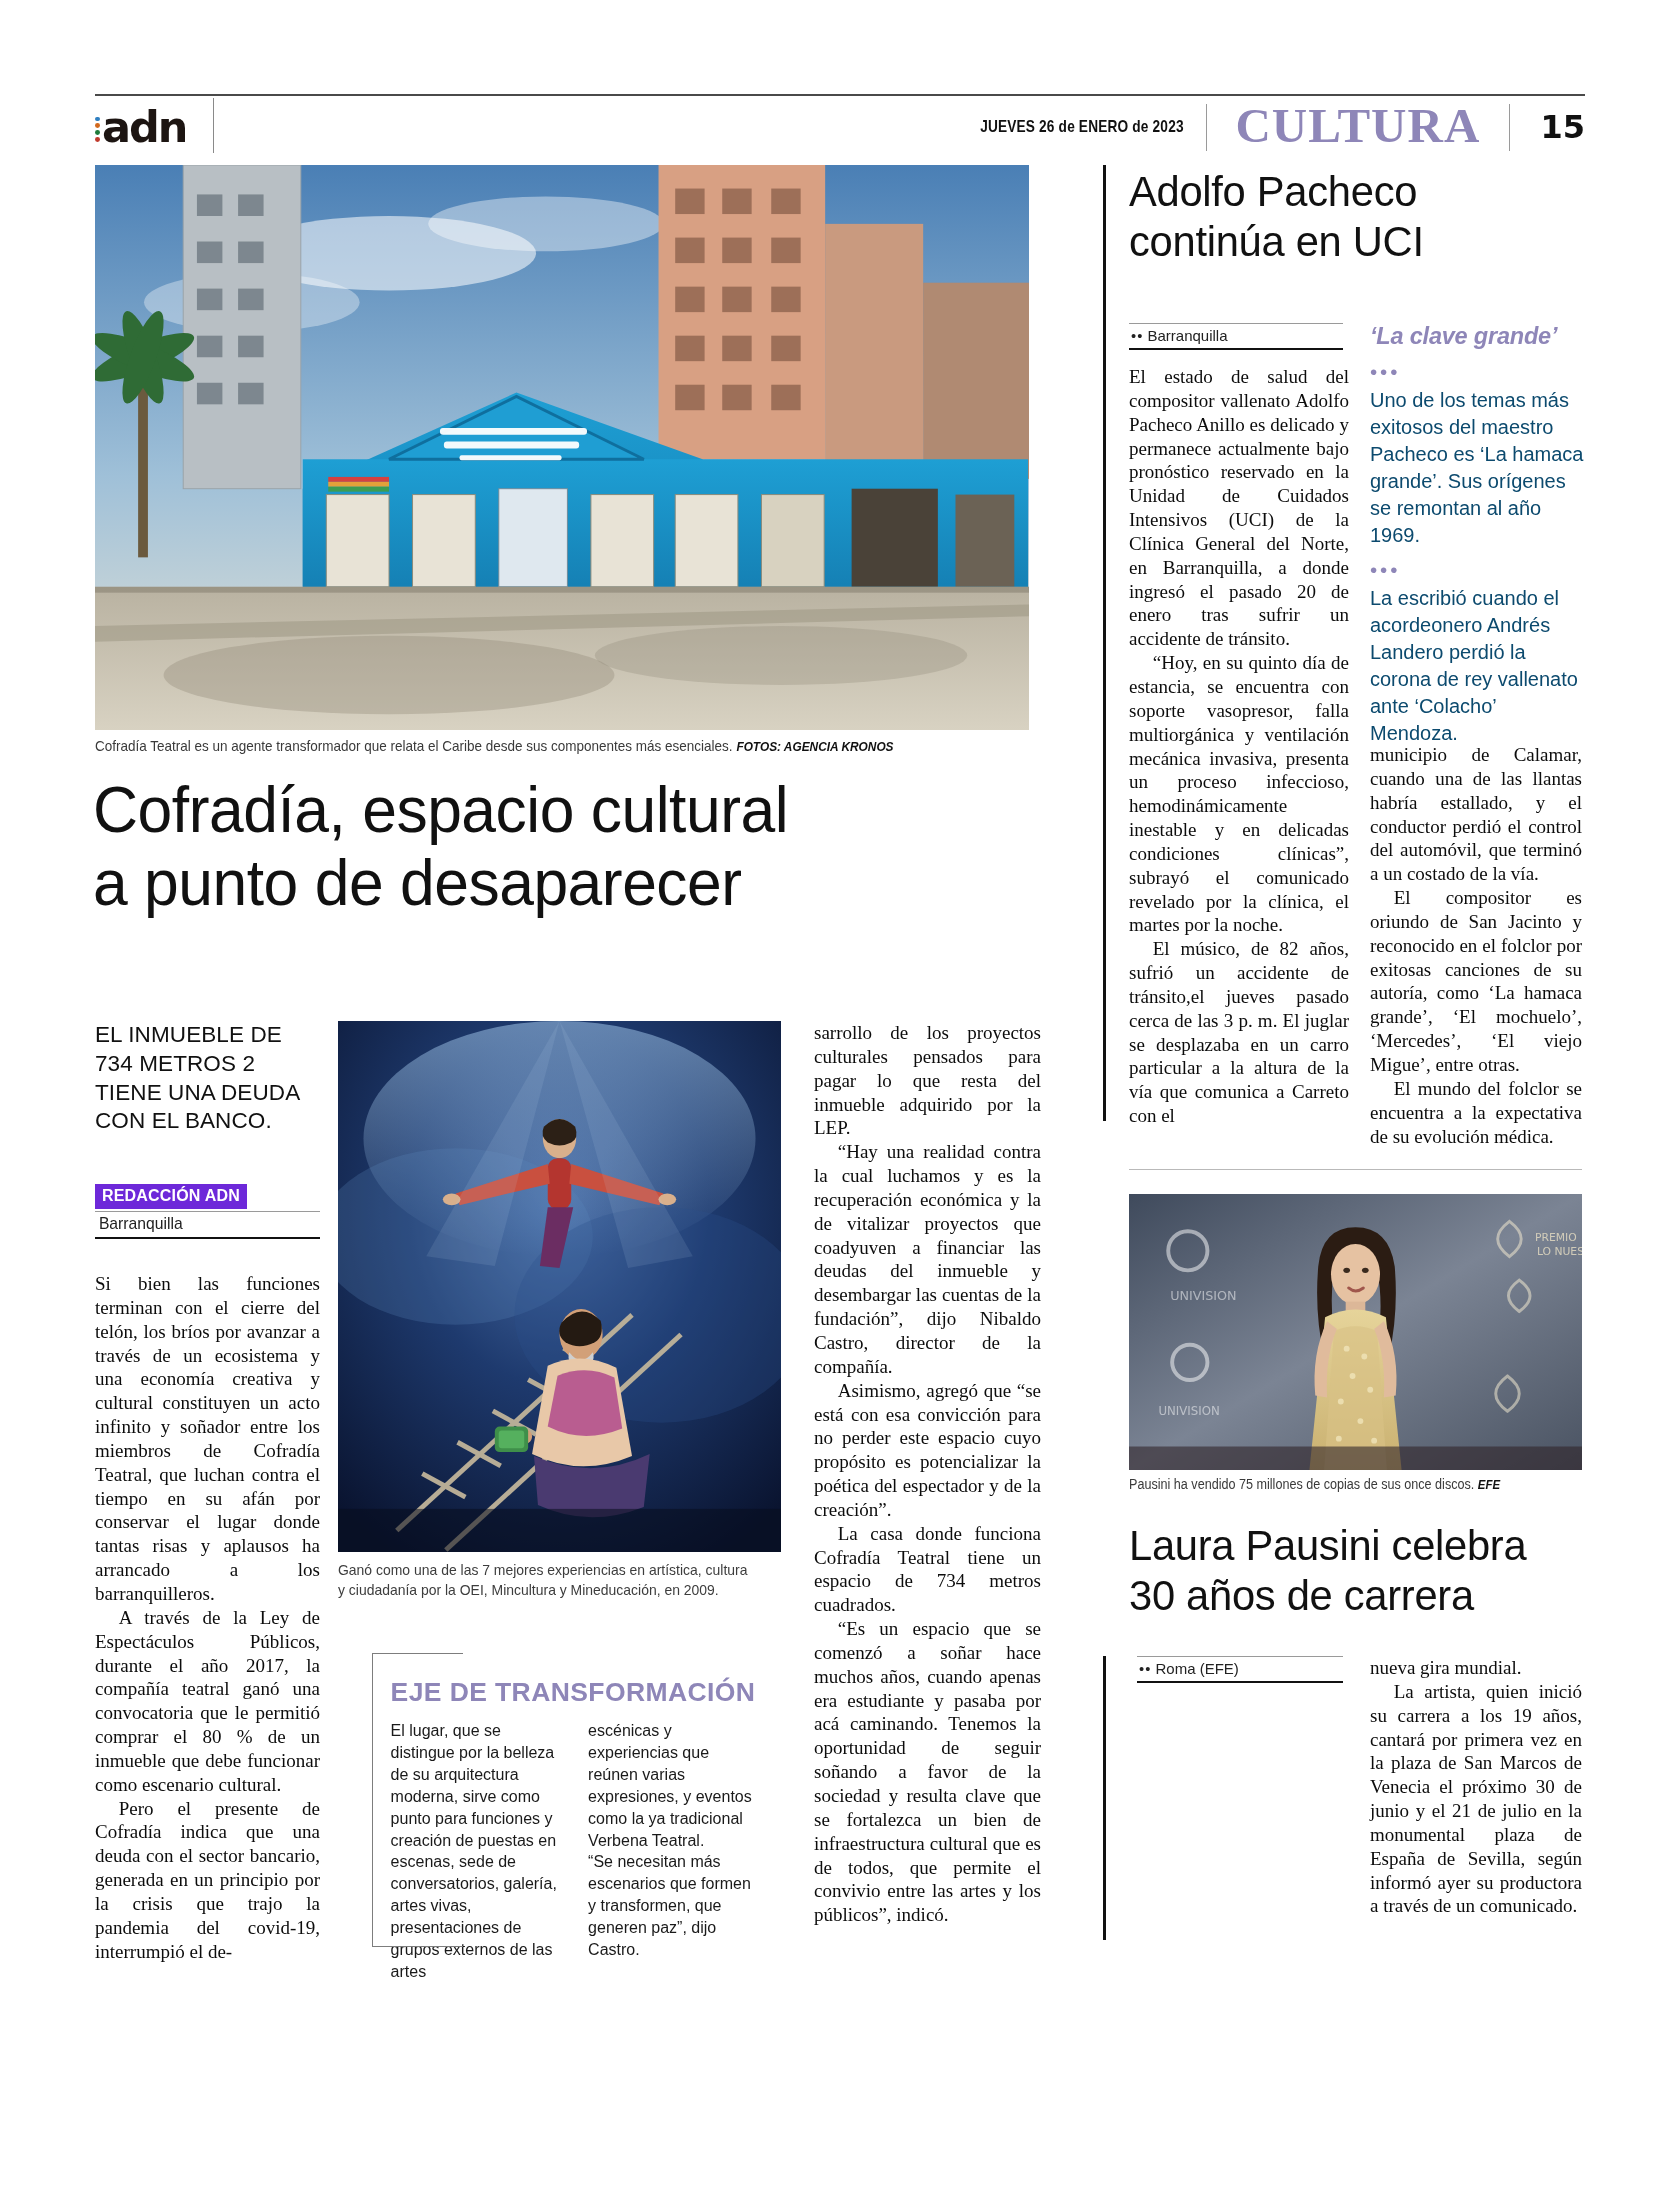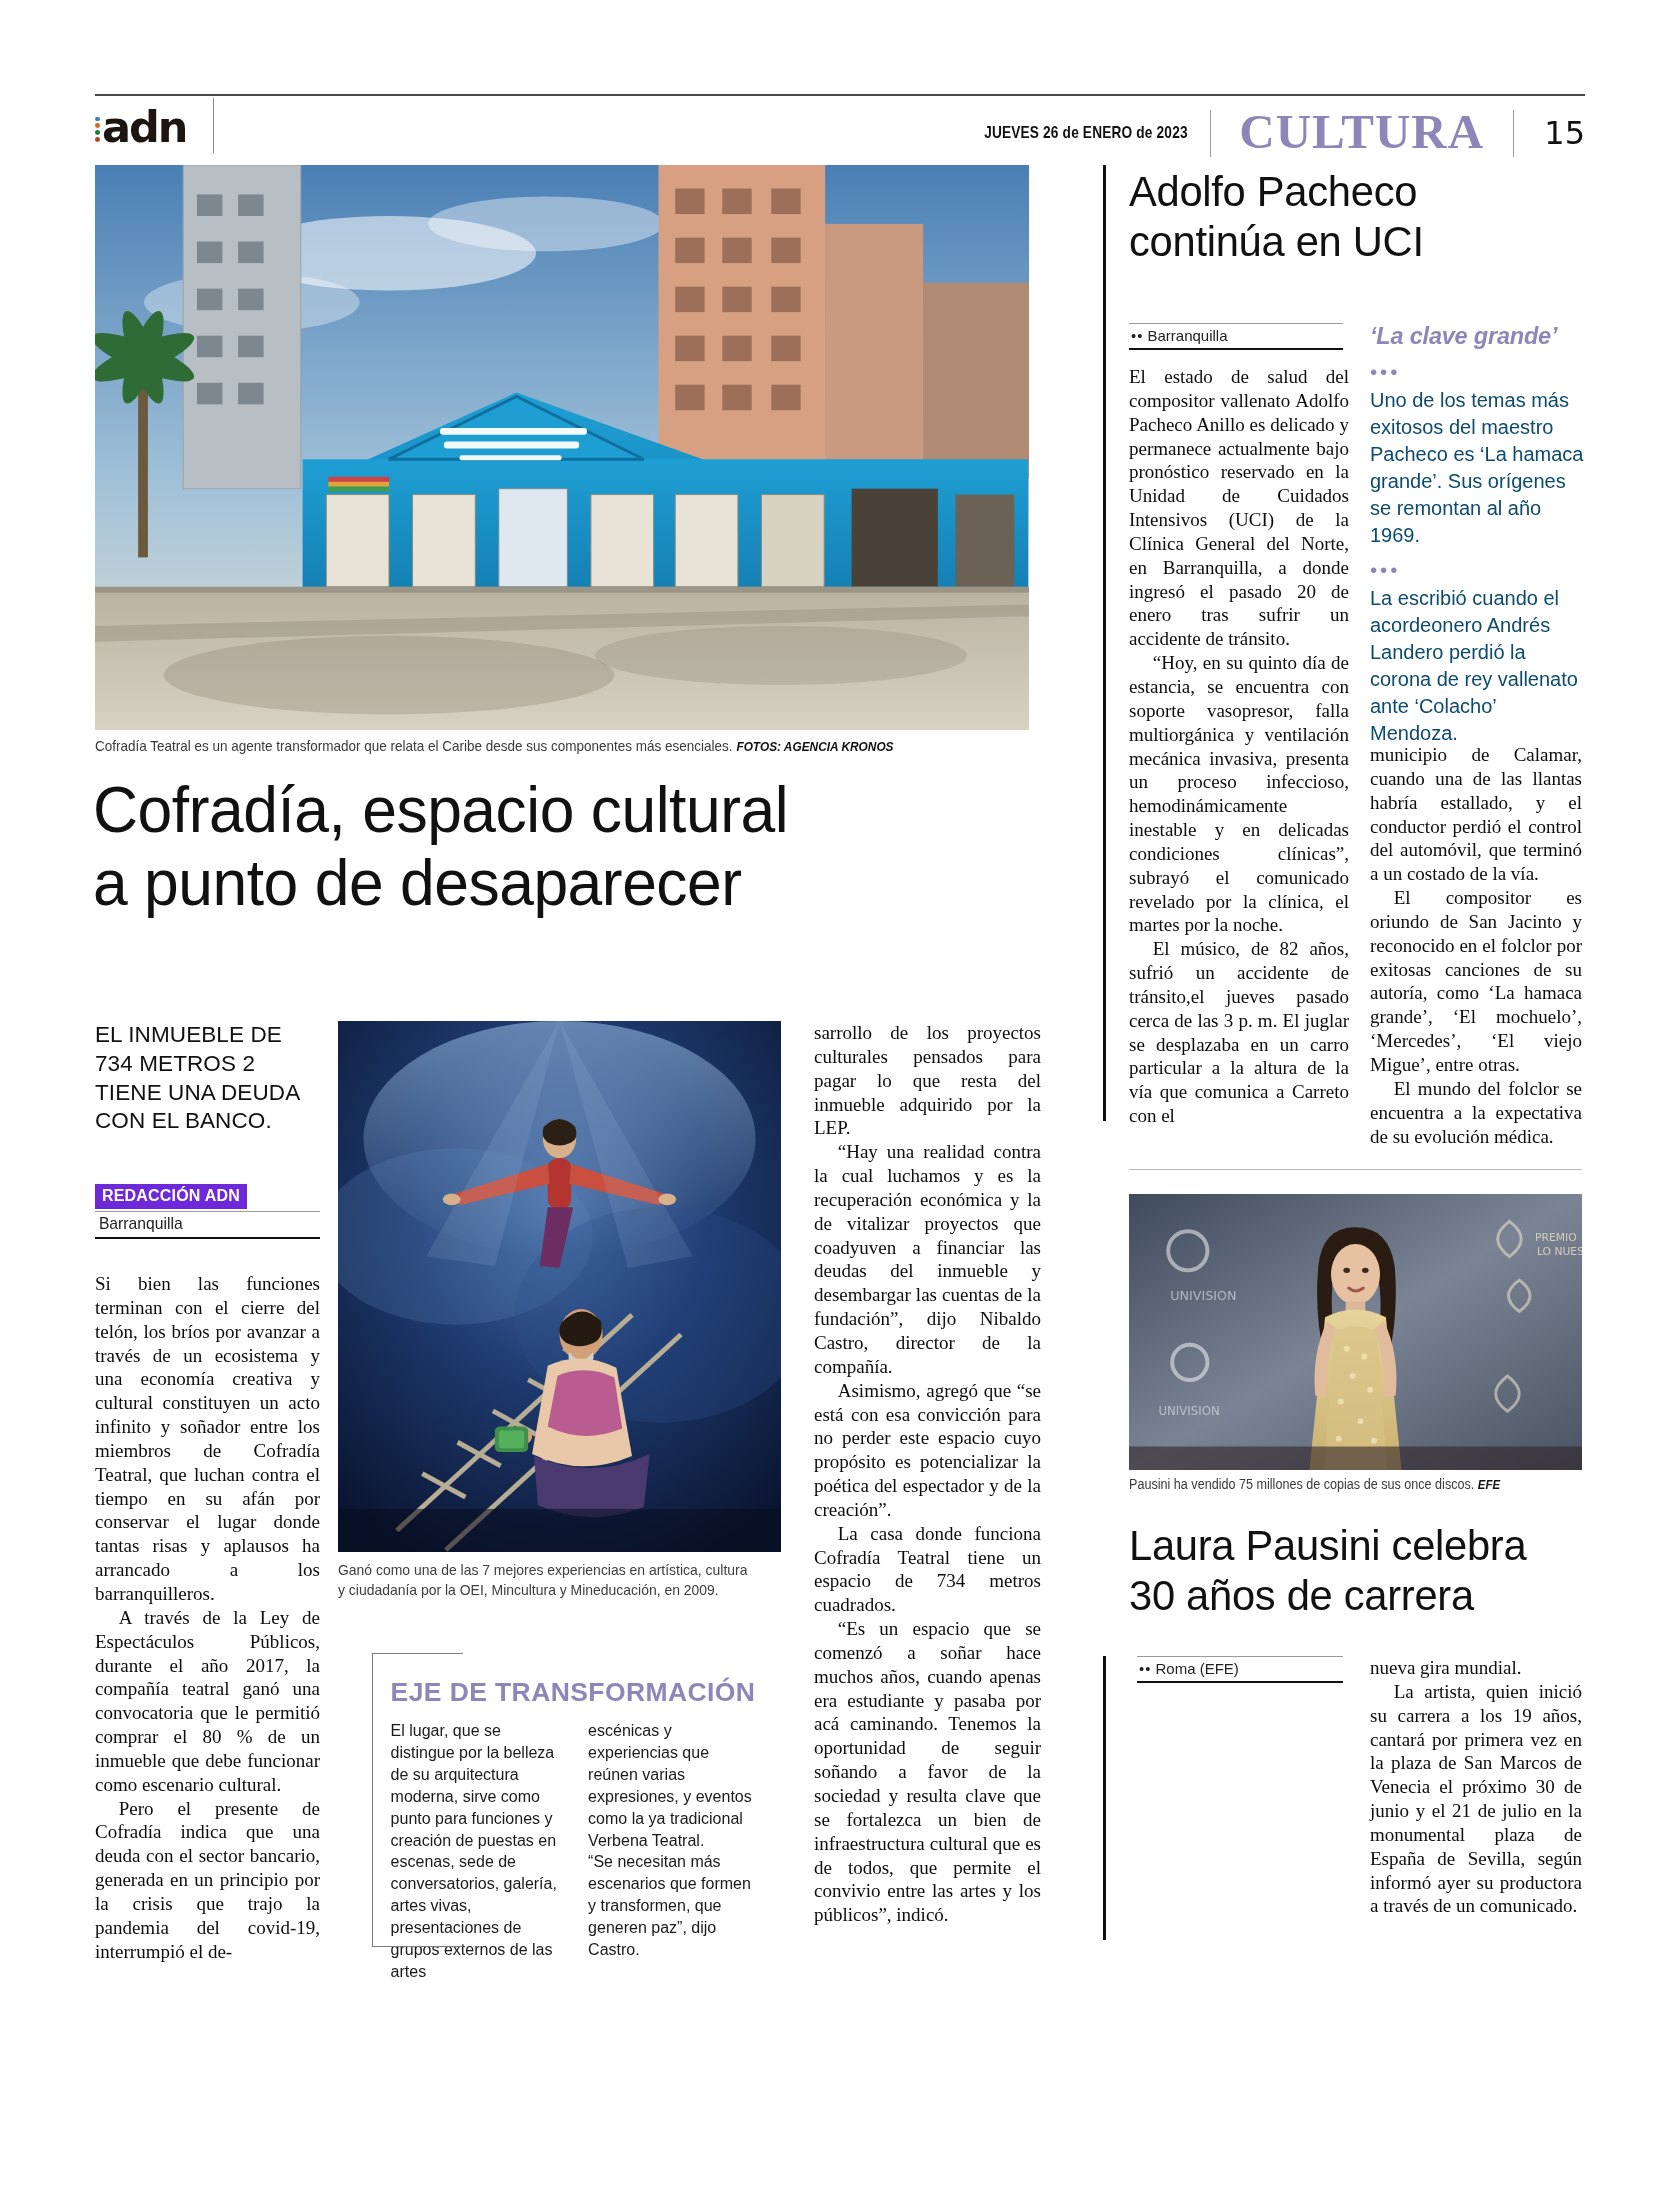--- a/index.html
+++ b/index.html
@@ -28,37 +28,37 @@
   .logo-dots i{display:block;width:4.9px;height:4.9px;border-radius:50%;}
   .logo-text{
     font-family:"DejaVu Sans", sans-serif;
     font-weight:bold;font-size:43px;letter-spacing:-2px;color:#1d1512;
     line-height:1;
   }
   .masthead-divider{
     position:absolute;left:118px;top:2px;width:1px;height:55px;background:#8a8a8a;
   }
   .masthead-right{
-    position:absolute;right:0;top:3.9px;height:55px;display:flex;align-items:center;gap:11px;margin-top:6px;
+    position:absolute;right:0;top:3.9px;height:55px;display:flex;align-items:center;gap:11px;
   }
   .issue-date{
     font-family:"Liberation Sans", sans-serif;
     font-size:16.7px;font-weight:600;letter-spacing:0.2px;
     transform:scaleX(.82);transform-origin:right center;
     padding-right:13.7px;white-space:nowrap;
   }
   .vrule{width:1px;height:47px;background:#9a9a9a;}
   .section-name{
     font-family:"Liberation Serif", serif;
     font-size:49px;font-weight:bold;color:#8e86b8;letter-spacing:1px;
     padding:0 17.6px;line-height:1;position:relative;top:-2px;
   }
   .page-num{
     font-family:"DejaVu Sans", sans-serif;
-    font-weight:normal;font-size:32px;padding-left:19.6px;
+    font-weight:bold;font-size:32px;padding-left:19.6px;
   }
 
   
   .rule-v-main{
     position:absolute;left:1103px;top:165px;width:2.9px;height:956px;background:#111;
   }
   .rule-v-main2{
     position:absolute;left:1103px;top:1656px;width:2.9px;height:284px;background:#111;
   }
   .rule-h-right{

